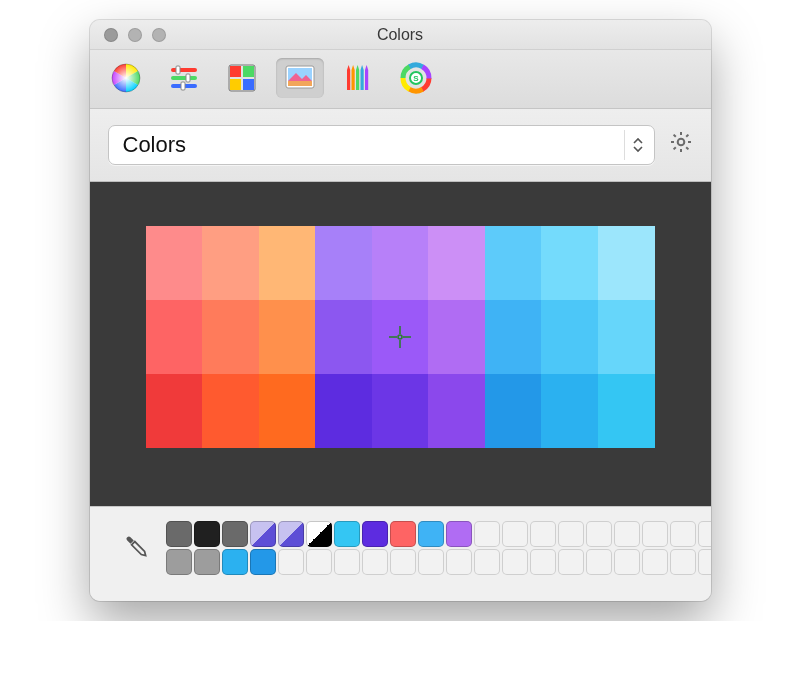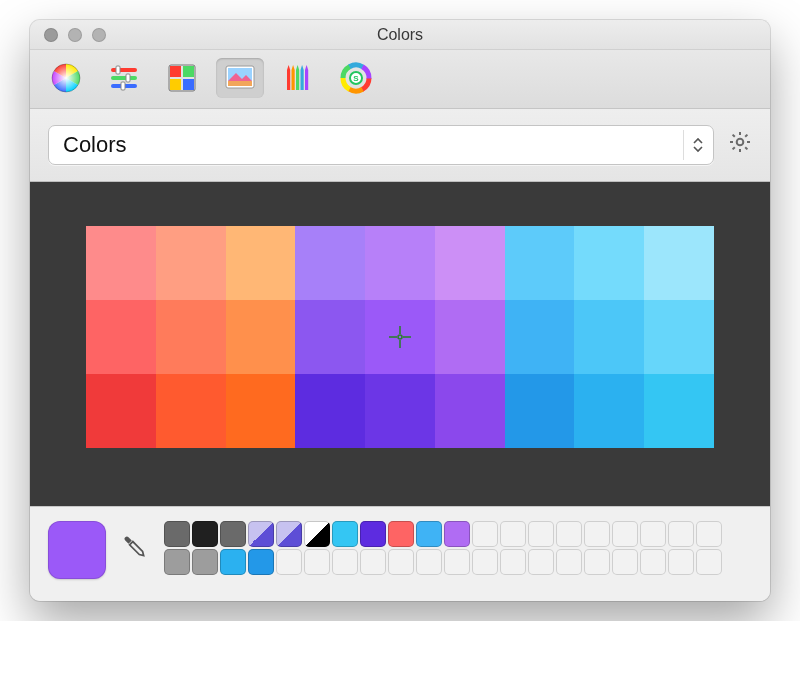--- a/index.html
+++ b/index.html
@@ -5,21 +5,21 @@
   * { box-sizing: border-box; }
   body {
     margin: 0;
     padding: 20px;
     font-family: -apple-system, "Helvetica Neue", Arial, sans-serif;
     background: #fff;
     display: flex;
     justify-content: center;
   }
   .window {
-    width: 740px;
+    width: 621px;
     background: #ececec;
     border-radius: 10px;
     box-shadow: 0 22px 50px rgba(0,0,0,.35), 0 0 0 1px rgba(0,0,0,.12);
     overflow: hidden;
   }
   .titlebar {
     height: 30px;
     display: flex;
     align-items: center;
     position: relative;

